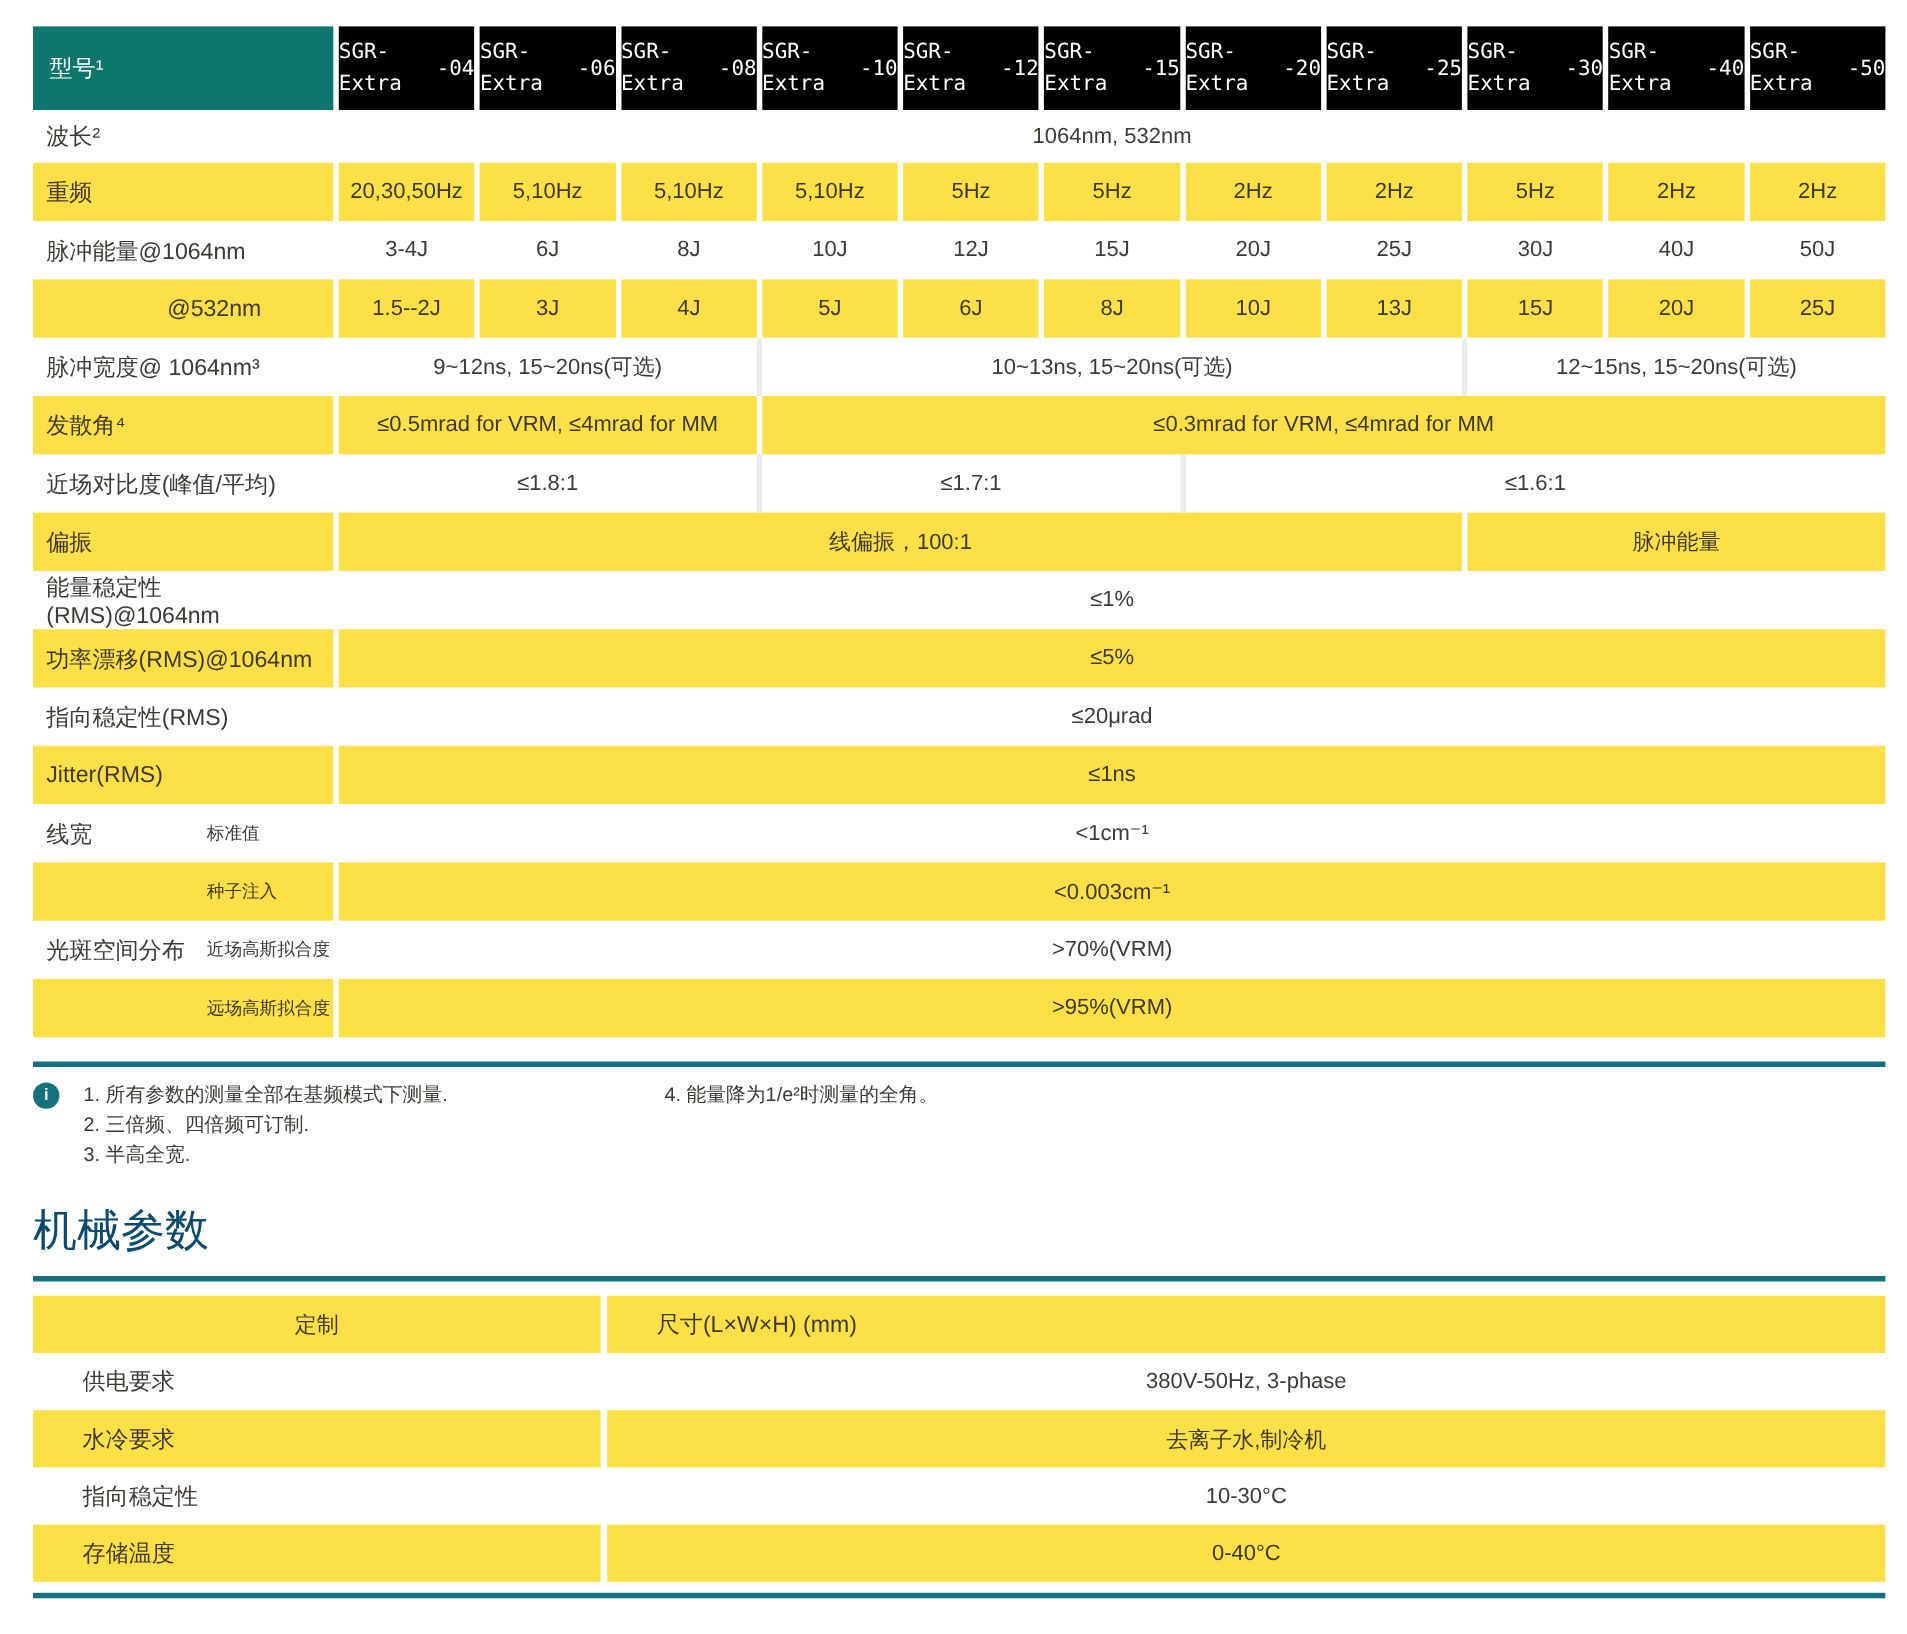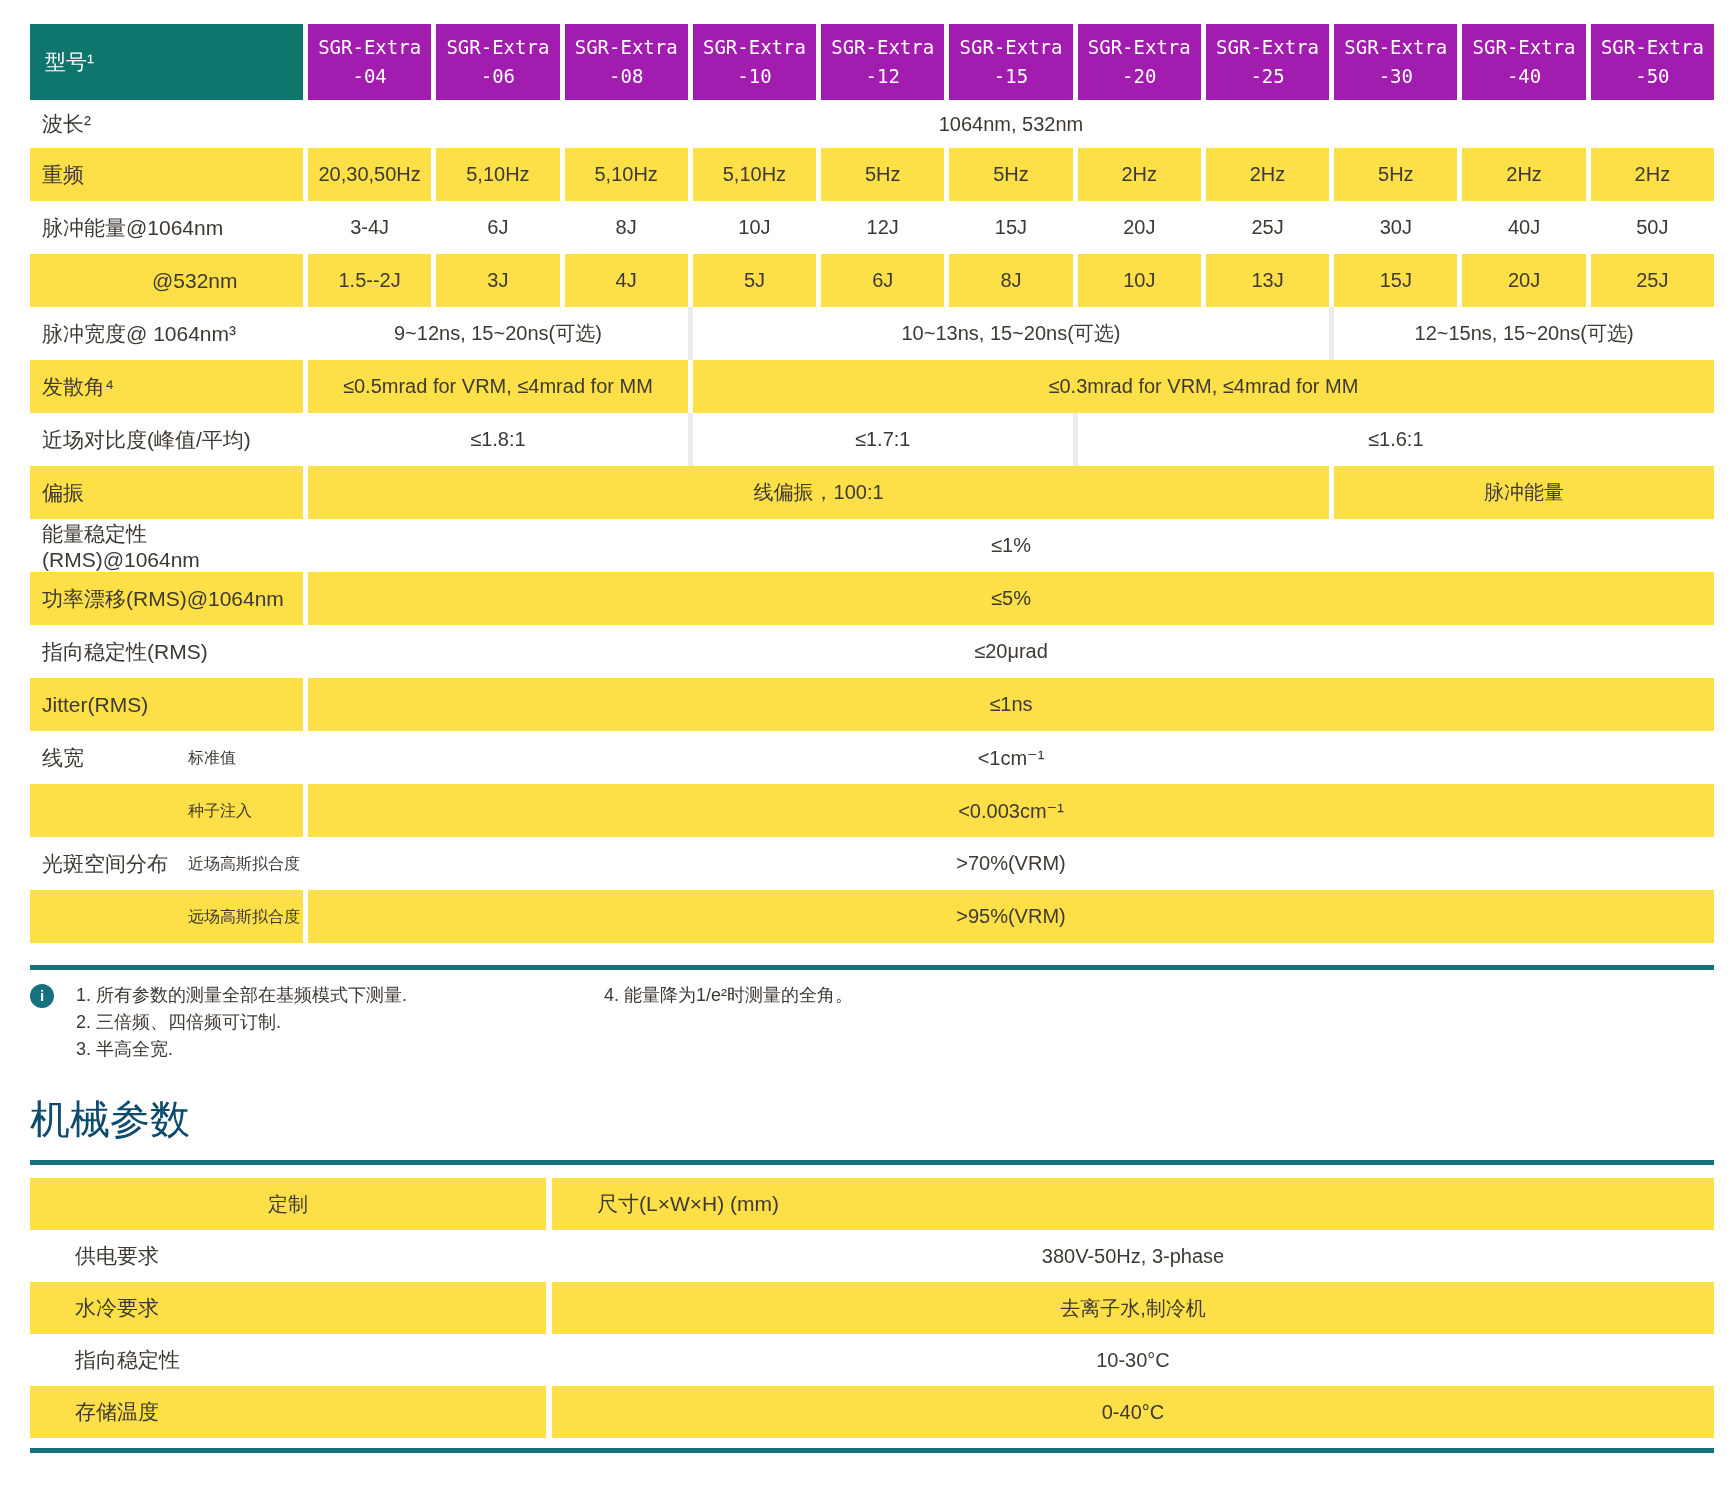--- a/index.html
+++ b/index.html
@@ -12,21 +12,21 @@
   .r{display:grid;grid-template-columns:273px repeat(11,1fr);column-gap:5px;height:53px;}
   .r.hdr{height:76px;}
   .r.wl{height:48px;}
   .c{display:flex;align-items:center;justify-content:center;font-size:20px;}
   .lab{justify-content:flex-start;padding-left:12px;font-size:21px;position:relative;}
   .lab .sub{position:absolute;left:158px;top:50%;transform:translateY(-50%);font-size:16px;white-space:nowrap;}
   .lab.indent{padding-left:122px;}
   .g{background:#fde047;}
   .sep{box-shadow:-5px 0 0 #ECECEB;}
   .hdr .lab{background:#0f766e;color:#ffffff;padding-left:15px;}
-  .model{background:#a21caf;color:#ffffff;flex-direction:column;line-height:29px;
+  .model{background:#000000;color:#ffffff;flex-direction:row;line-height:29px;
          font-family:"DejaVu Sans Mono","Liberation Mono",monospace;font-size:19px;}
   .sp3{grid-column:span 3;}.sp5{grid-column:span 5;}.sp8{grid-column:span 8;}.sp11{grid-column:span 11;}
 
   .rule{height:5px;background:#15717D;border:0;margin:0;}
   .rule.r1{margin-top:22px;}
   .rule.r2{margin-top:17px;}
   .rule.r3{margin-top:10px;}
 
   
   .notes{display:flex;margin-top:12px;align-items:flex-start;}

